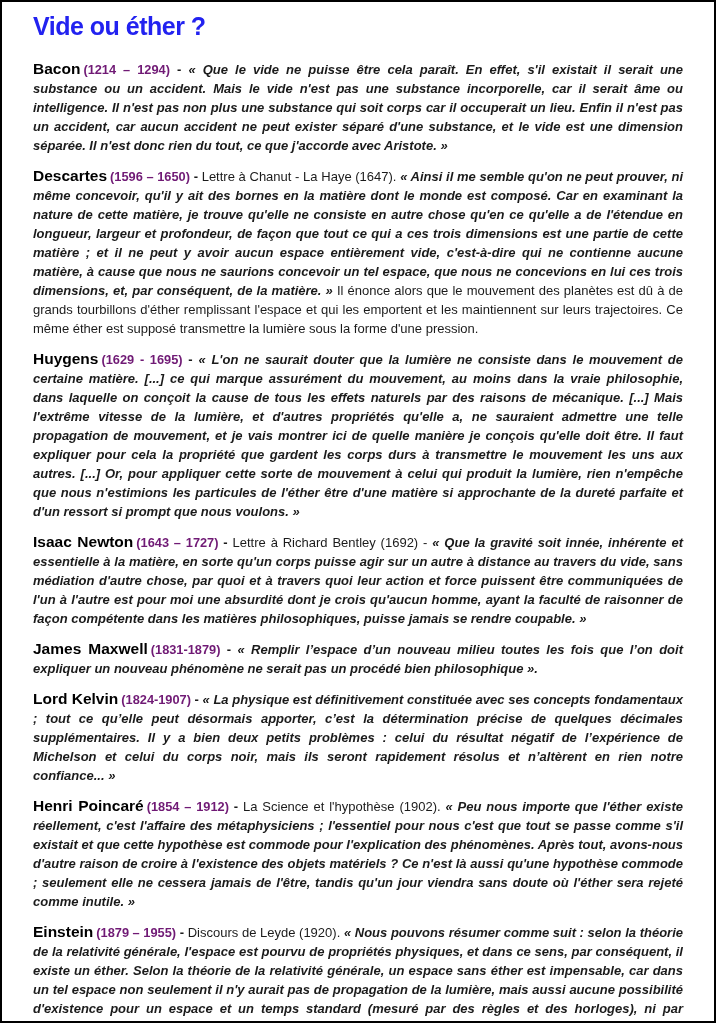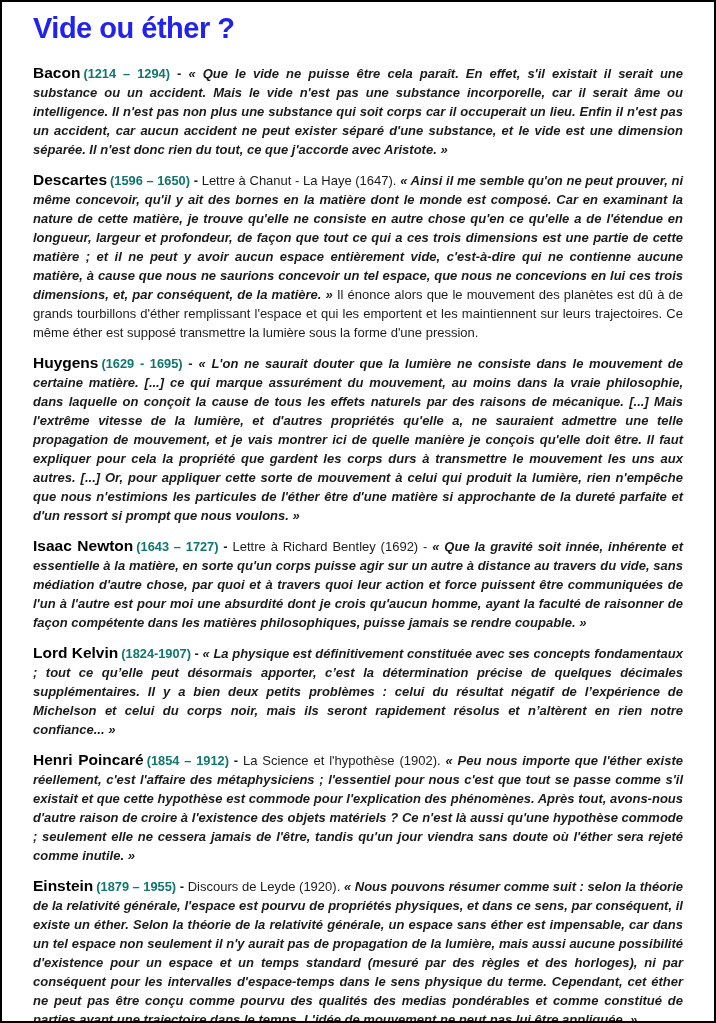--- a/index.html
+++ b/index.html
@@ -14,21 +14,21 @@
     box-sizing: border-box;
     border: 2px solid #000000;
     font-family: "Liberation Sans", sans-serif;
     color: #1b1b1b;
   }
   .page {
     padding: 8px 31px 0 31px;
   }
   h1.doc-title {
     color: var(--title-color, #2222f0);
-    font-size: 29px;
+    font-size: 25px;
     font-weight: 700;
     letter-spacing: -0.5px;
     margin: 2px 0 18px 0;
     font-family: "Liberation Sans", sans-serif;
   }
   p.para {
     font-size: 13px;
     line-height: 19px;
     text-align: justify;
     margin: 0 0 11px 0;
@@ -36,21 +36,21 @@
   .author {
     font-size: 15.5px;
     font-weight: 700;
     color: #000000;
     font-style: normal;
   }
   .dates {
     font-size: 12.8px;
     font-weight: 700;
     margin-left: 3px;
-    color: #0f766e;
+    color: #701a75;
     font-style: normal;
   }
   .sep {
     font-weight: 700;
     font-style: normal;
   }
   .source {
     font-style: normal;
     font-weight: 400;
   }
@@ -66,17 +66,18 @@
 </head>
 <body style="color: rgb(27, 27, 27); border-color: rgb(0, 0, 0);">
 
 <div class="page">
   <h1 class="doc-title">Vide ou éther ?</h1>
   <div id="paragraphs">
       <p class="para"><span class="author">Bacon</span><span class="dates">(1214 – 1294)</span><span class="sep"> - </span><span class="quote">« Que le vide ne puisse être cela paraît. En effet, s'il existait il serait une substance ou un accident. Mais le vide n'est pas une substance incorporelle, car il serait âme ou intelligence. Il n'est pas non plus une substance qui soit corps car il occuperait un lieu. Enfin il n'est pas un accident, car aucun accident ne peut exister séparé d'une substance, et le vide est une dimension séparée. Il n'est donc rien du tout, ce que j'accorde avec Aristote. »</span></p>
       <p class="para"><span class="author">Descartes</span><span class="dates">(1596 – 1650)</span><span class="sep"> - </span><span class="source">Lettre à Chanut - La Haye (1647). </span><span class="quote">« Ainsi il me semble qu'on ne peut prouver, ni même concevoir, qu'il y ait des bornes en la matière dont le monde est composé. Car en examinant la nature de cette matière, je trouve qu'elle ne consiste en autre chose qu'en ce qu'elle a de l'étendue en longueur, largeur et profondeur, de façon que tout ce qui a ces trois dimensions est une partie de cette matière ; et il ne peut y avoir aucun espace entièrement vide, c'est-à-dire qui ne contienne aucune matière, à cause que nous ne saurions concevoir un tel espace, que nous ne concevions en lui ces trois dimensions, et, par conséquent, de la matière. »</span><span class="post"> Il énonce alors que le mouvement des planètes est dû à de grands tourbillons d'éther remplissant l'espace et qui les emportent et les maintiennent sur leurs trajectoires. Ce même éther est supposé transmettre la lumière sous la forme d'une pression.</span></p>
       <p class="para"><span class="author">Huygens</span><span class="dates">(1629 - 1695)</span><span class="sep"> - </span><span class="quote">« L'on ne saurait douter que la lumière ne consiste dans le mouvement de certaine matière. [...] ce qui marque assurément du mouvement, au moins dans la vraie philosophie, dans laquelle on conçoit la cause de tous les effets naturels par des raisons de mécanique. [...] Mais l'extrême vitesse de la lumière, et d'autres propriétés qu'elle a, ne sauraient admettre une telle propagation de mouvement, et je vais montrer ici de quelle manière je conçois qu'elle doit être. Il faut expliquer pour cela la propriété que gardent les corps durs à transmettre le mouvement les uns aux autres. [...] Or, pour appliquer cette sorte de mouvement à celui qui produit la lumière, rien n'empêche que nous n'estimions les particules de l'éther être d'une matière si approchante de la dureté parfaite et d'un ressort si prompt que nous voulons. »</span></p>
       <p class="para"><span class="author">Isaac Newton</span><span class="dates">(1643 – 1727)</span><span class="sep"> - </span><span class="source">Lettre à Richard Bentley (1692) - </span><span class="quote">« Que la gravité soit innée, inhérente et essentielle à la matière, en sorte qu'un corps puisse agir sur un autre à distance au travers du vide, sans médiation d'autre chose, par quoi et à travers quoi leur action et force puissent être communiquées de l'un à l'autre est pour moi une absurdité dont je crois qu'aucun homme, ayant la faculté de raisonner de façon compétente dans les matières philosophiques, puisse jamais se rendre coupable. »</span></p>
+      <p class="para"><span class="author">James Maxwell</span><span class="dates">(1831-1879)</span><span class="sep"> - </span><span class="quote">« Remplir l’espace d’un nouveau milieu toutes les fois que l’on doit expliquer un nouveau phénomène ne serait pas un procédé bien philosophique ».</span></p>
       <p class="para"><span class="author">Lord Kelvin</span><span class="dates">(1824-1907)</span><span class="sep"> - </span><span class="quote">« La physique est définitivement constituée avec ses concepts fondamentaux ; tout ce qu’elle peut désormais apporter, c’est la détermination précise de quelques décimales supplémentaires. Il y a bien deux petits problèmes : celui du résultat négatif de l’expérience de Michelson et celui du corps noir, mais ils seront rapidement résolus et n’altèrent en rien notre confiance... »</span></p>
       <p class="para"><span class="author">Henri Poincaré</span><span class="dates">(1854 – 1912)</span><span class="sep"> - </span><span class="source">La Science et l'hypothèse (1902). </span><span class="quote">« Peu nous importe que l'éther existe réellement, c'est l'affaire des métaphysiciens ; l'essentiel pour nous c'est que tout se passe comme s'il existait et que cette hypothèse est commode pour l'explication des phénomènes. Après tout, avons-nous d'autre raison de croire à l'existence des objets matériels ? Ce n'est là aussi qu'une hypothèse commode ; seulement elle ne cessera jamais de l'être, tandis qu'un jour viendra sans doute où l'éther sera rejeté comme inutile. »</span></p>
       <p class="para"><span class="author">Einstein</span><span class="dates">(1879 – 1955)</span><span class="sep"> - </span><span class="source">Discours de Leyde (1920). </span><span class="quote">« Nous pouvons résumer comme suit : selon la théorie de la relativité générale, l'espace est pourvu de propriétés physiques, et dans ce sens, par conséquent, il existe un éther. Selon la théorie de la relativité générale, un espace sans éther est impensable, car dans un tel espace non seulement il n'y aurait pas de propagation de la lumière, mais aussi aucune possibilité d'existence pour un espace et un temps standard (mesuré par des règles et des horloges), ni par conséquent pour les intervalles d'espace-temps dans le sens physique du terme. Cependant, cet éther ne peut pas être conçu comme pourvu des qualités des medias pondérables et comme constitué de parties ayant une trajectoire dans le temps. L'idée de mouvement ne peut pas lui être appliquée. »</span></p>
     </div>
 </div>
 
 </body></html>

